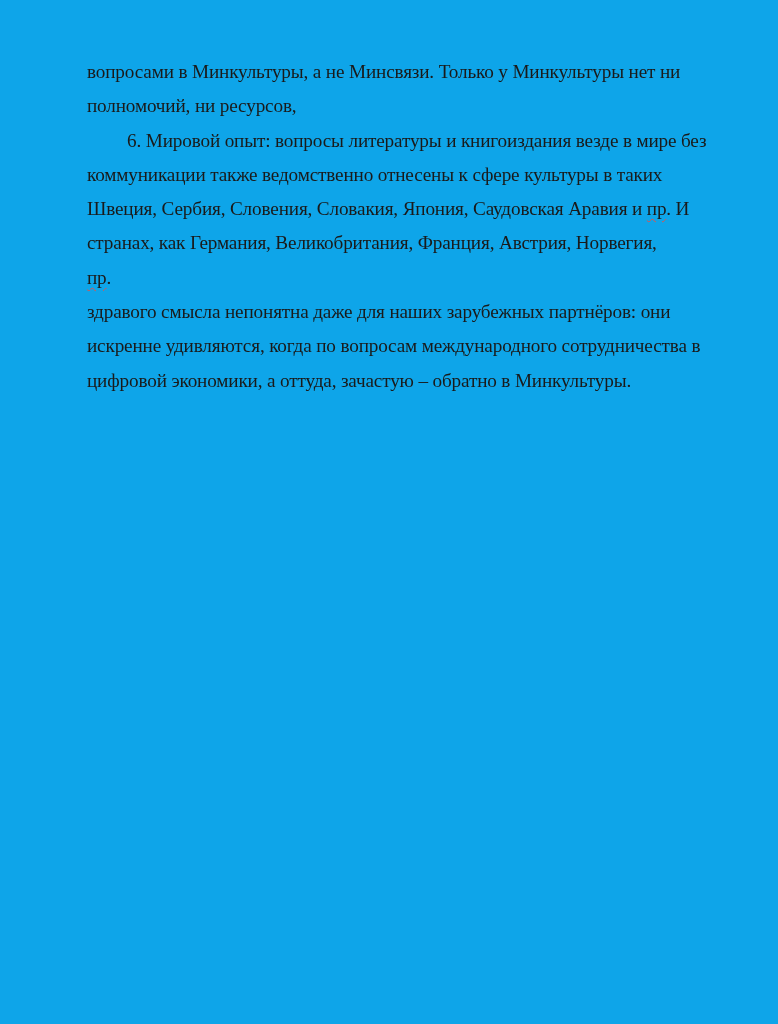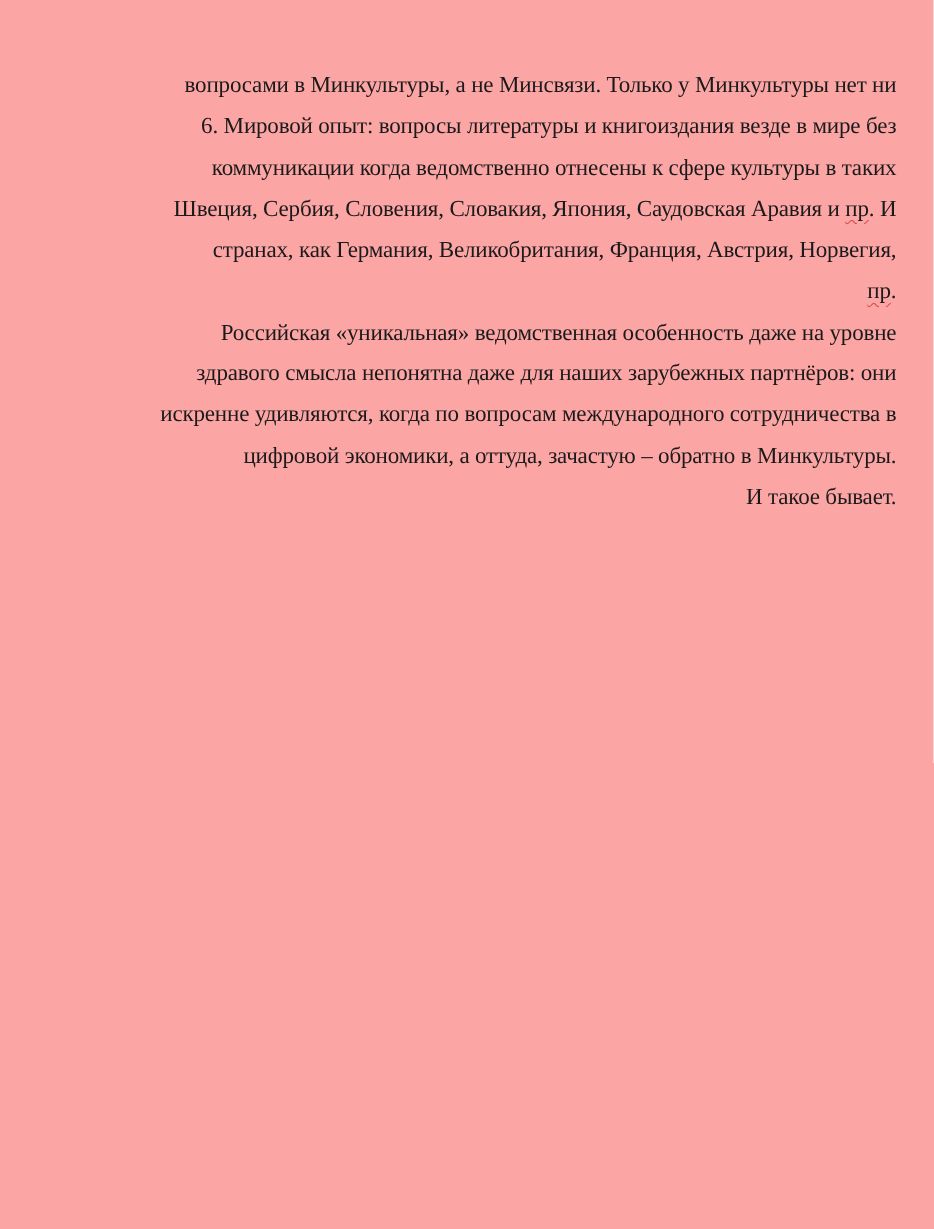--- a/index.html
+++ b/index.html
@@ -12,22 +12,21 @@
       height: 1024px;
       position: relative;
       overflow: hidden;
     }
     .page {
       position: absolute;
       left: 0;
       top: 0;
       width: 778px;
       height: 1024px;
-      background: #fca5a5;
-      text-align: right;
+      background: #0ea5e9;
     }
     .text-body {
       position: absolute;
       left: 87px;
       top: 55px;
       width: 660px;
       font-family: "Liberation Serif", "DejaVu Serif", serif;
       font-size: 19.2px;
       line-height: 34.3px;
       color: #1a1a1a;
@@ -51,35 +50,32 @@
     .nowrap { white-space: nowrap; }
   </style>
 </head>
 <body>
 
 <div class="page">
   <div class="text-body">
 
     <div class="para">
       <div class="nowrap">вопросами в Минкультуры, а не Минсвязи. Только у Минкультуры нет ни</div>
+      <div class="nowrap">полномочий, ни ресурсов,</div>
     </div>
 
     <div class="para">
       <div class="nowrap indent">6. Мировой опыт: вопросы литературы и книгоиздания везде в мире без</div>
-      <div class="nowrap">коммуникации когда ведомственно отнесены к сфере культуры в таких</div>
+      <div class="nowrap">коммуникации также ведомственно отнесены к сфере культуры в таких</div>
       <div class="nowrap"><span>Швеция, Сербия, Словения, Словакия, Япония, Саудовская Аравия и </span><span class="spell">пр</span><span>. И</span></div>
       <div class="nowrap">странах, как Германия, Великобритания, Франция, Австрия, Норвегия,</div>
       <div class="nowrap"><span class="spell">пр</span><span>.</span></div>
     </div>
 
     <div class="para">
-      <div class="nowrap indent-wide">Российская «уникальная» ведомственная особенность даже на уровне</div>
       <div class="nowrap">здравого смысла  непонятна даже для наших зарубежных партнёров: они</div>
       <div class="nowrap">искренне удивляются, когда по вопросам международного сотрудничества в</div>
       <div class="nowrap">цифровой экономики, а оттуда, зачастую  – обратно в Минкультуры.</div>
     </div>
 
-    <div class="para">
-      <div class="nowrap indent">И такое бывает.</div>
-    </div>
 
   </div>
 </div>
 
 </body></html>

